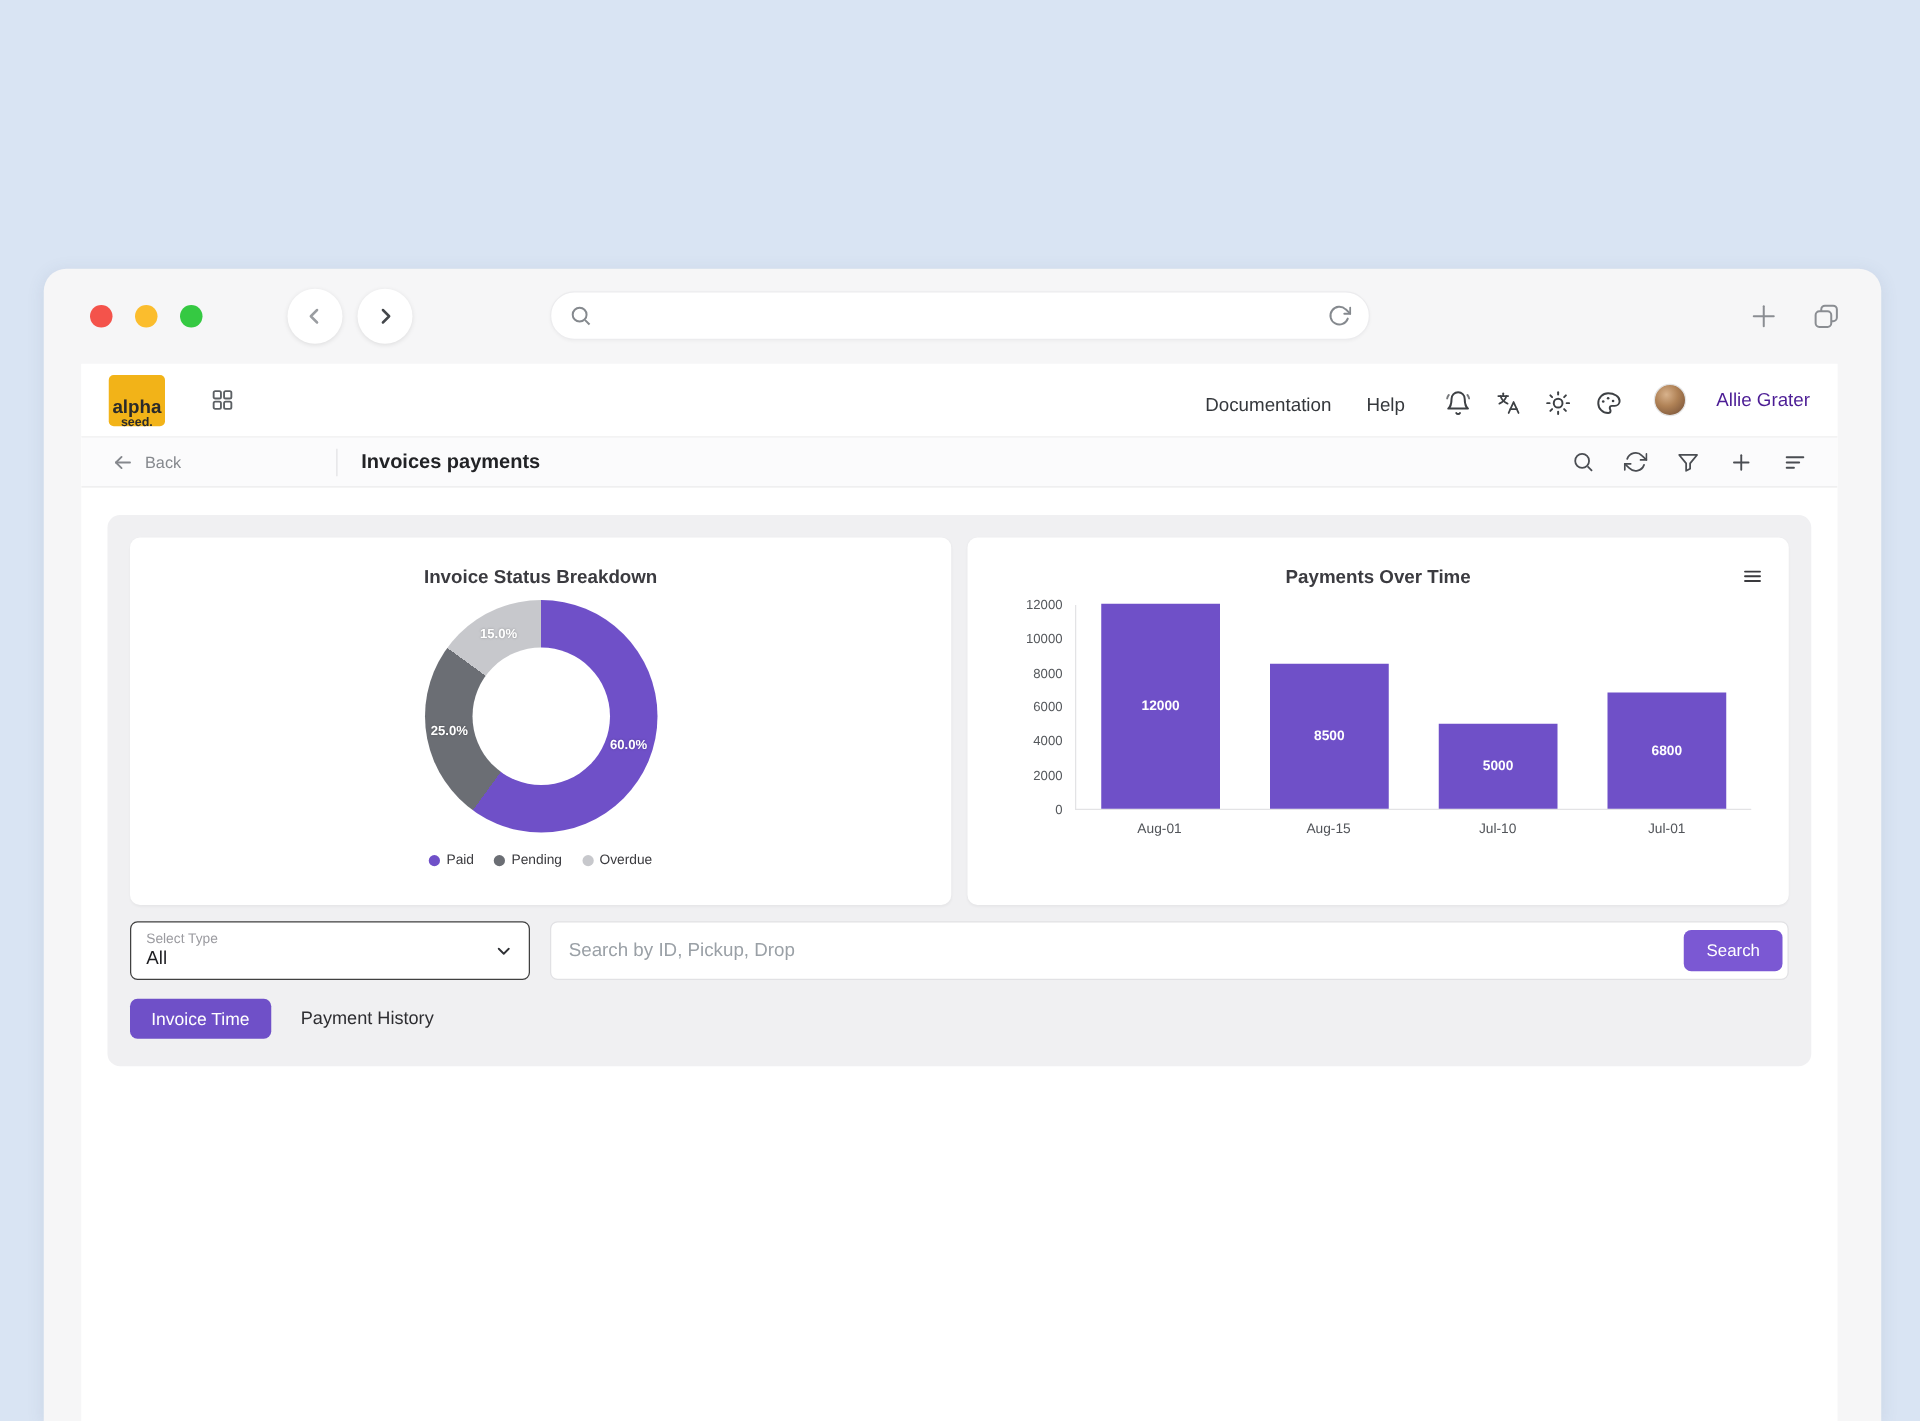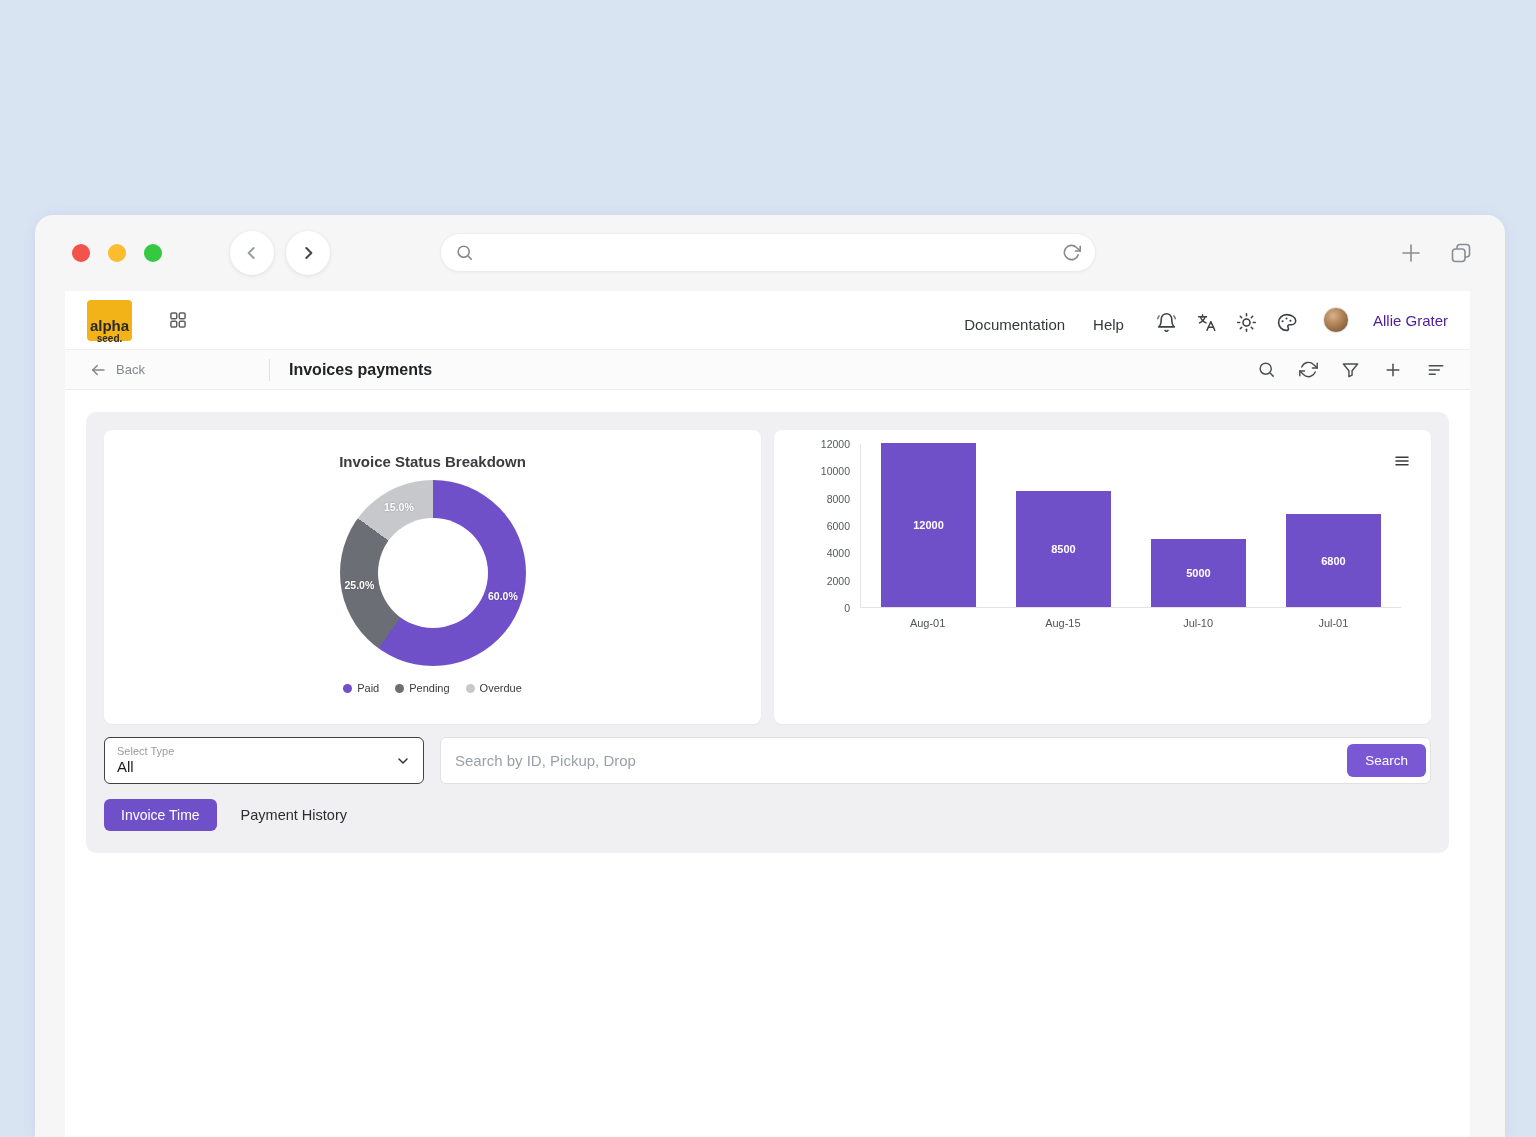--- a/index.html
+++ b/index.html
@@ -327,20 +327,21 @@
                 <span>Pending</span>
               </span>
               <span class="legend-item">
                 <span class="legend-dot" style="background: rgb(199, 200, 204);"></span>
                 <span>Overdue</span>
               </span>
             </div>
         </div>
 
         <div class="card">
+          <div class="card-title">Payments Over Time</div>
           <span class="chart-menu">
             <svg width="18" height="18" viewBox="0 0 24 24" fill="none" stroke="currentColor" stroke-width="2" stroke-linecap="round">
                 <line x1="4" y1="7" x2="20" y2="7"></line>
                 <line x1="4" y1="12" x2="20" y2="12"></line>
                 <line x1="4" y1="17" x2="20" y2="17"></line>
               </svg>
           </span>
           <div class="bar-area">
             <div class="plot-row">
               <div class="y-axis">

